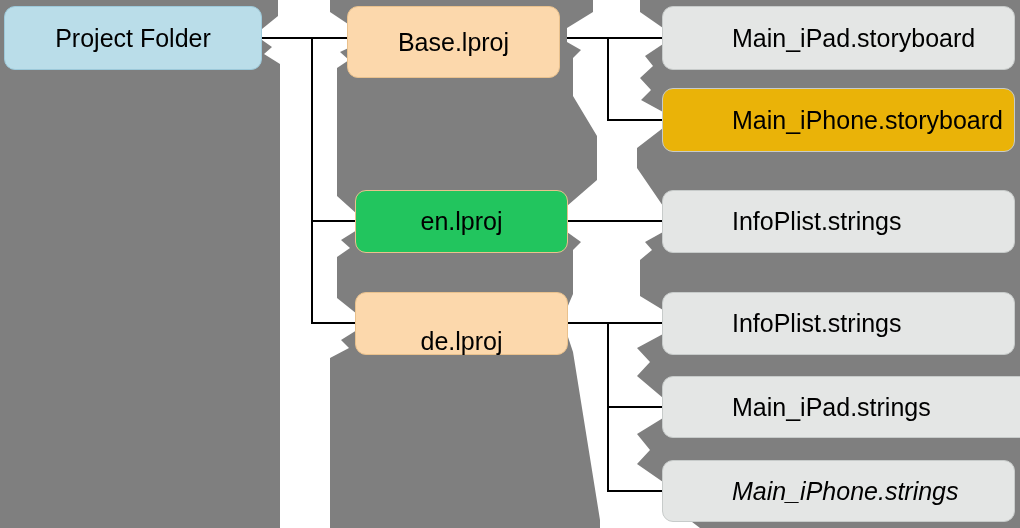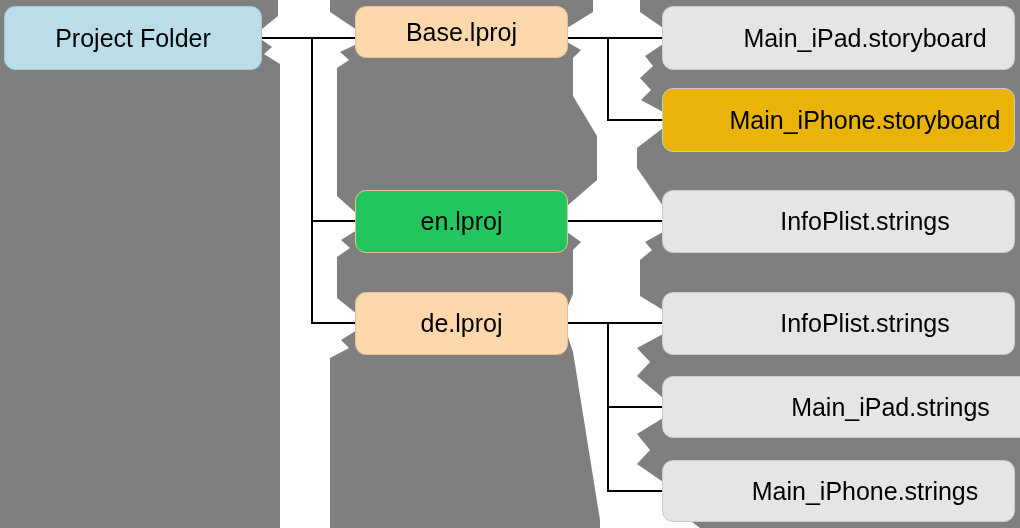--- a/index.html
+++ b/index.html
@@ -23,21 +23,21 @@
     border: 1px solid transparent;
     display: flex;
     align-items: center;
     font-size: 25px;
     color: #000000;
     line-height: 1;
     white-space: nowrap;
     z-index: 2;
   }
   .node.centered { justify-content: center; }
-  .node.leftpad  { justify-content: center; padding-left: 53px; }
+  .node.leftpad  { justify-content: flex-start; padding-left: 69px; }
   .node span { display: inline-block; }
 </style>
 </head>
 <body>
 
 <div id="stage">
 
   <svg id="bg-svg" viewBox="0 0 1020 528" xmlns="http://www.w3.org/2000/svg">
 
     <rect x="0" y="0" width="1020" height="528" fill="#7f7f7f"></rect>
@@ -69,29 +69,29 @@
                M608,322 L608,492
                M608,407 L663,407
                M608,491 L663,491"></path>
     </g>
   </svg>
 
   <div class="node centered" style="left: 4px; top: 6px; width: 258px; height: 64px; background-color: rgb(186, 221, 233); border-color: rgb(157, 201, 218);">
     <span>Project Folder</span>
   </div>
 
-  <div class="node centered" style="left: 355px; top: 6px; width: 213px; height: 52px; background-color: rgb(252, 216, 172); border-color: rgb(233, 193, 141);">
+  <div class="node centered" style="left: 347px; top: 6px; width: 213px; height: 72px; background-color: rgb(252, 216, 172); border-color: rgb(233, 193, 141);">
     <span>Base.lproj</span>
   </div>
 
   <div class="node centered" style="left: 355px; top: 190px; width: 213px; height: 63px; background-color: #22c55e; border-color: rgb(233, 193, 141);">
     <span>en.lproj</span>
   </div>
 
-  <div class="node centered" style="left: 355px; top: 292px; width: 213px; height: 63px; background-color: rgb(252, 216, 172); border-color: rgb(233, 193, 141);">
+  <div class="node centered" style="left: 355px; top: 292px; width: 213px; height: 63px; background-color: rgb(252, 216, 172); border-color: rgb(233, 193, 141); align-items: flex-end;">
     <span>de.lproj</span>
   </div>
 
   <div class="node leftpad" style="left: 662px; top: 6px; width: 353px; height: 64px; background-color: rgb(228, 230, 229); border-color: rgb(199, 203, 202);">
     <span>Main_iPad.storyboard</span>
   </div>
 
   <div class="node leftpad" style="left: 662px; top: 88px; width: 353px; height: 64px; background-color: #eab308; border-color: rgb(199, 203, 202);">
     <span>Main_iPhone.storyboard</span>
   </div>
@@ -101,17 +101,17 @@
   </div>
 
   <div class="node leftpad" style="left: 662px; top: 292px; width: 353px; height: 63px; background-color: rgb(228, 230, 229); border-color: rgb(199, 203, 202);">
     <span>InfoPlist.strings</span>
   </div>
 
   <div class="node leftpad" style="left: 662px; top: 376px; width: 404px; height: 62px; background-color: rgb(228, 230, 229); border-color: rgb(199, 203, 202);">
     <span>Main_iPad.strings</span>
   </div>
 
-  <div class="node leftpad" style="left: 662px; top: 460px; width: 353px; height: 62px; background-color: rgb(228, 230, 229); border-color: rgb(199, 203, 202);">
+  <div class="node leftpad" style="left: 662px; top: 460px; width: 353px; height: 62px; background-color: rgb(228, 230, 229); border-color: rgb(199, 203, 202); font-style: italic;">
     <span>Main_iPhone.strings</span>
   </div>
 
 </div>
 
 </body></html>

